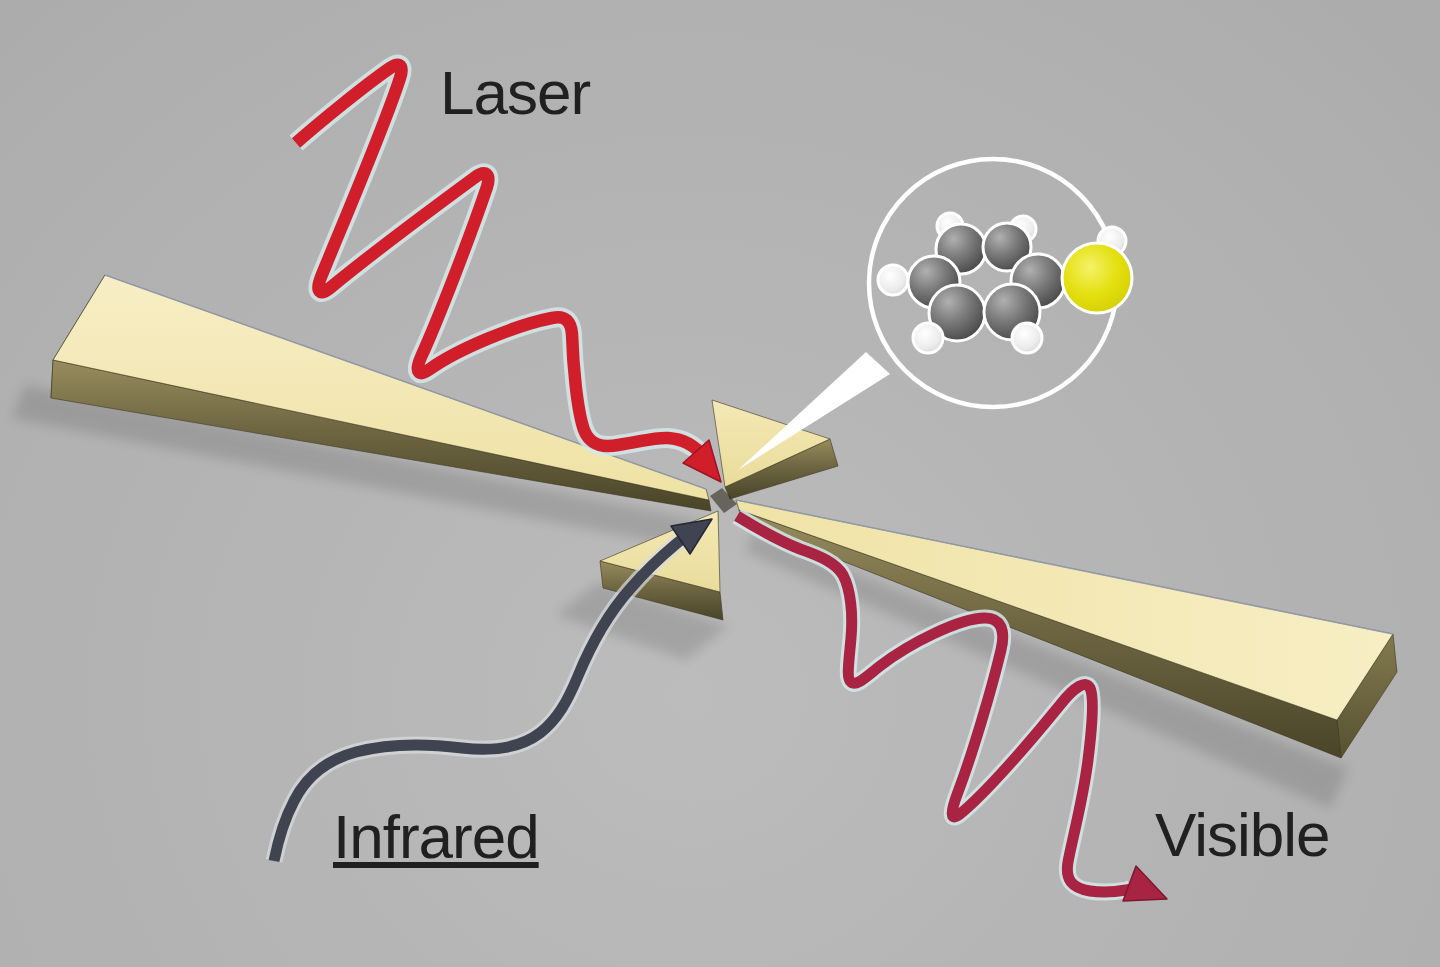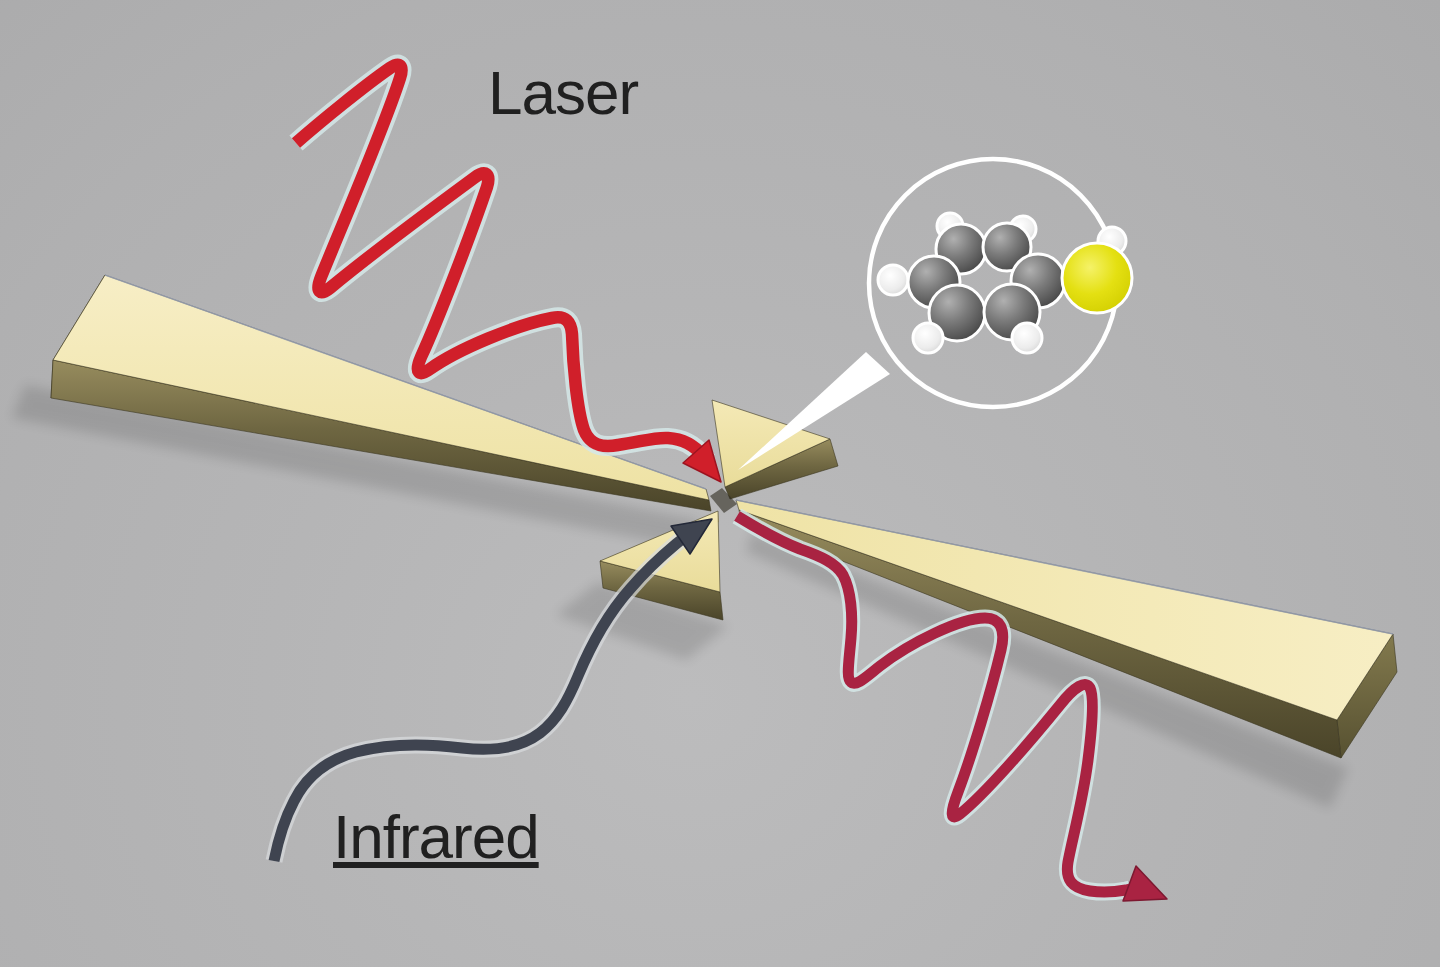--- a/index.html
+++ b/index.html
@@ -135,16 +135,17 @@
 
       <circle cx="957" cy="313" r="28" fill="url(#carbonGrad)"></circle>
       <circle cx="1012" cy="312" r="28" fill="url(#carbonGrad)"></circle>
 
       <circle cx="928" cy="338" r="15" fill="url(#hydroGrad)"></circle>
       <circle cx="1027" cy="338" r="15" fill="url(#hydroGrad)"></circle>
     </g>
   </g>
 </svg>
 
-<div class="label" style="left:488px;top:62px;text-align:right;">Laser</div>
+<div class="label" style="left:440px;top:62px;text-align:right;">Laser</div>
 <div class="label" style="left:333px;top:806px;text-decoration:underline;">Infrared</div>
+<div class="label" style="left:1155px;top:804px;">Visible</div>
 
 </div>
 
 </body></html>

